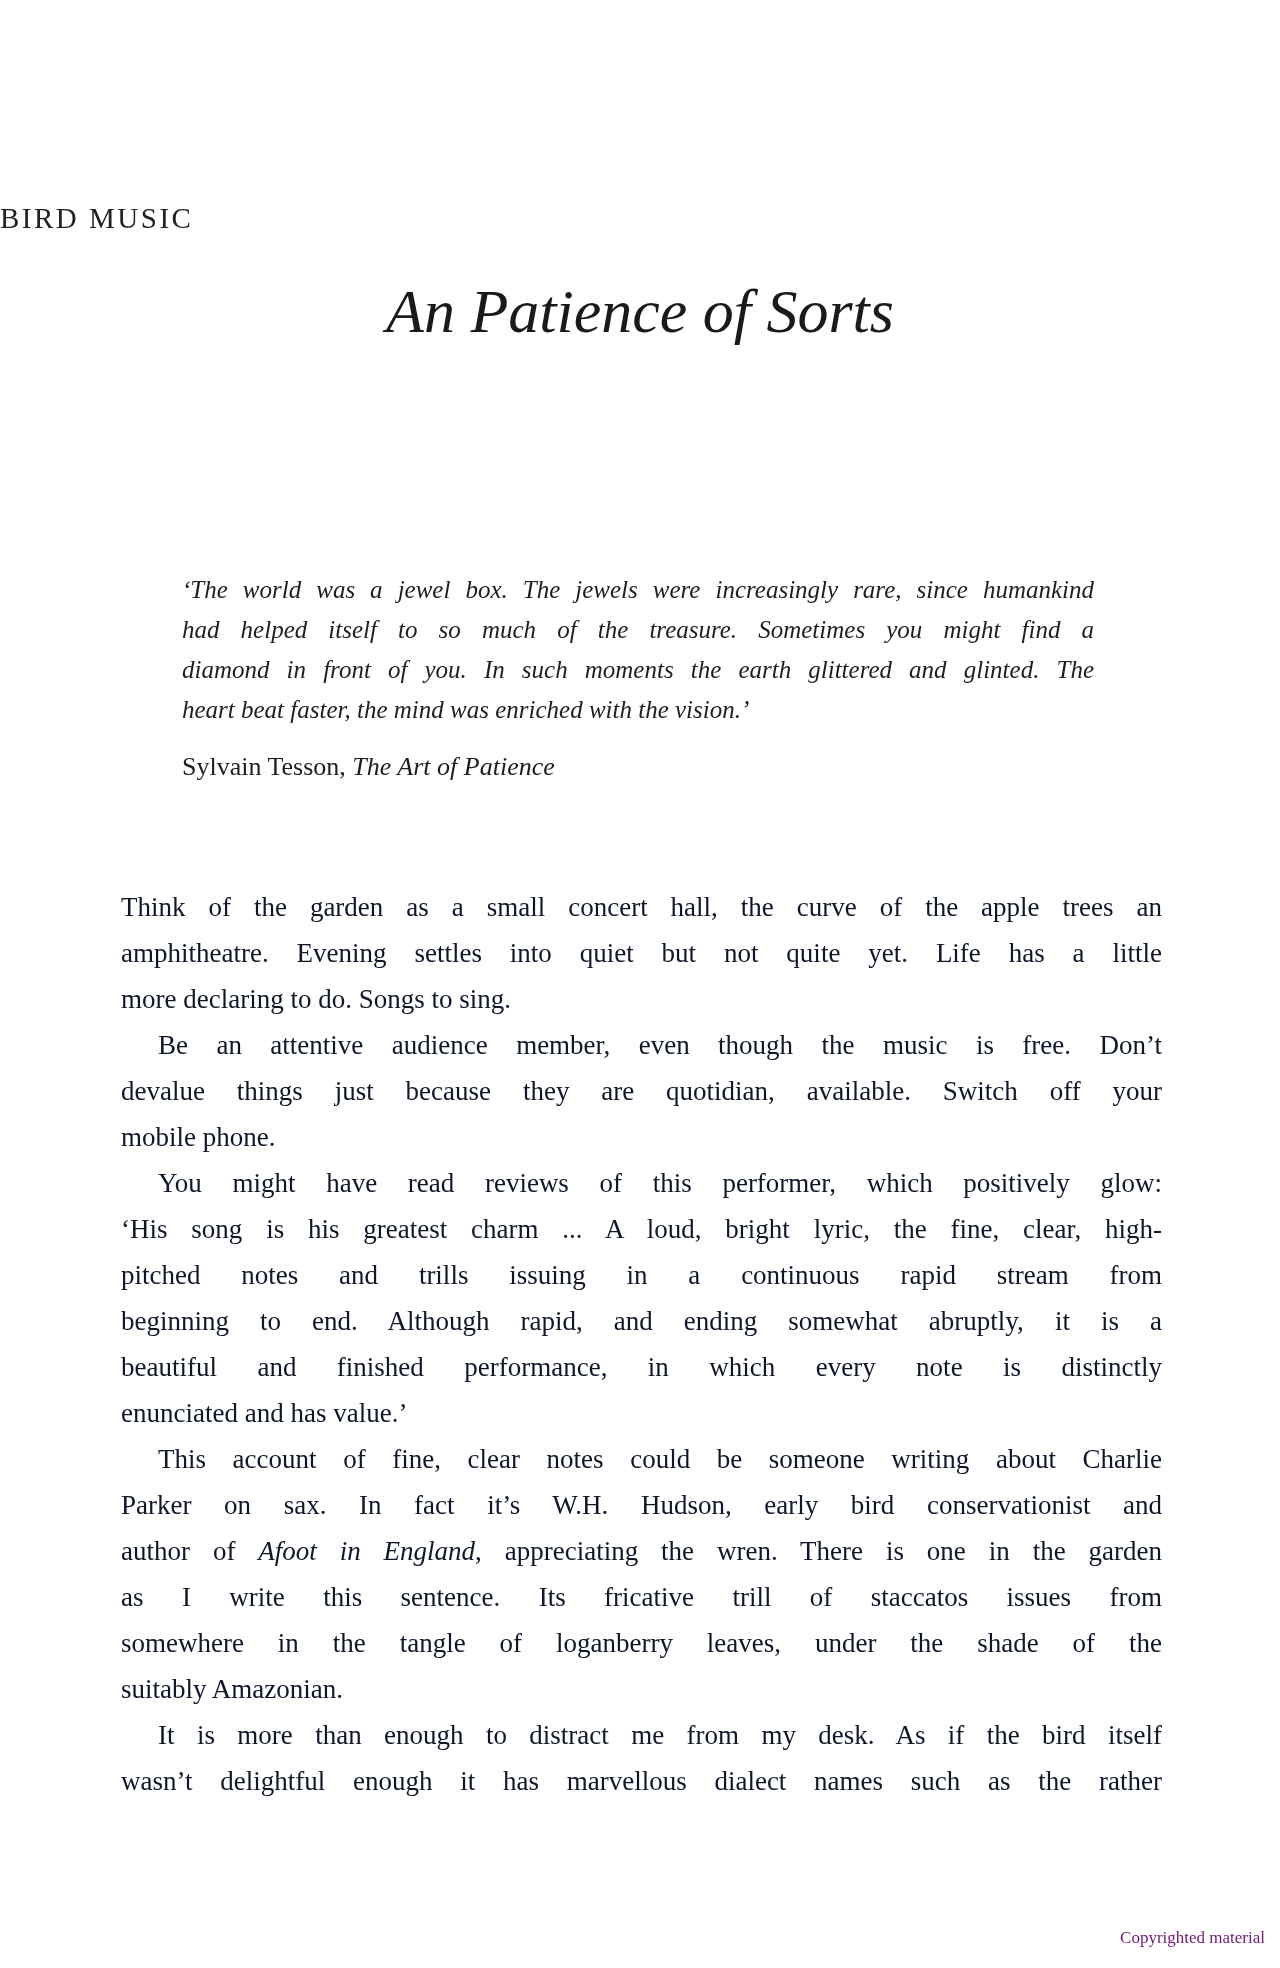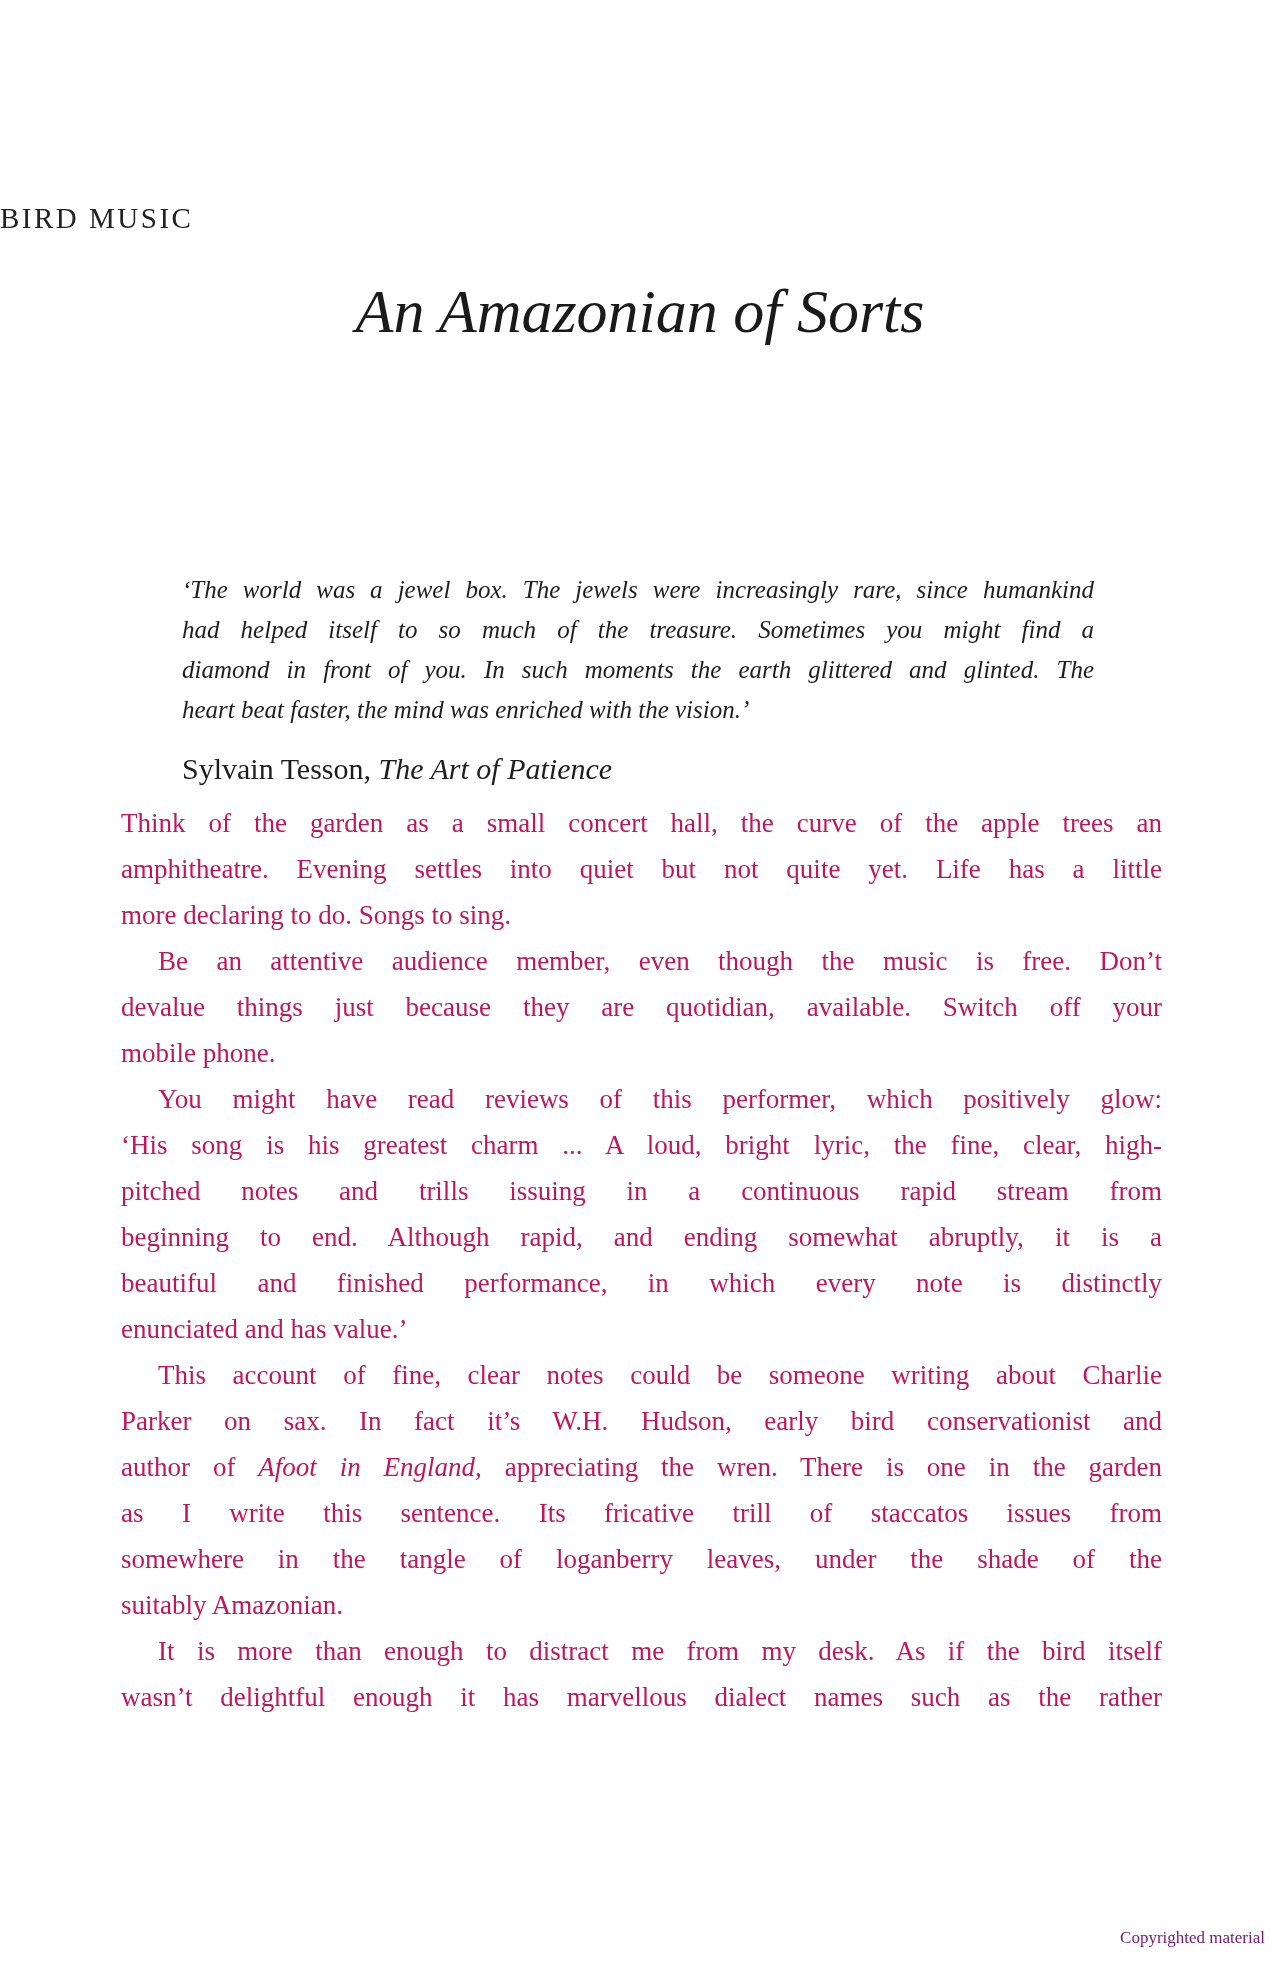--- a/index.html
+++ b/index.html
@@ -33,52 +33,52 @@
     left: 182px; top: 570px;
     width: 912px;
     font-style: italic;
     font-size: 25px;
     line-height: 40px;
     color: #1e1e1e;
   }
   .attribution {
     position: absolute;
     left: 182px; top: 752px;
-    font-size: 30px;
+    font-size: 26px;
     color: #1e1e1e;
   }
   .attribution .work { font-style: italic; }
   .body-text {
     position: absolute;
-    left: 121px; top: 800px;
+    left: 121px; top: 884px;
     width: 1041px;
     font-size: 27px;
     line-height: 46px;
-    color: #be185d;
+    color: #0f172a;
   }
   .line { white-space: normal; }
   .line.just { text-align: justify; text-align-last: justify; }
   .line.indent { text-indent: 37px; }
   .it { font-style: italic; }
   .watermark {
     position: absolute;
     right: 15px; top: 1928px;
     font-family: Liberation Serif, serif;
     font-size: 17px;
     color: #701a75;
   }
 </style>
 </head>
 <body>
 
 <div class="page">
 
   <div class="running-head">BIRD MUSIC</div>
 
-  <div class="chapter-title">An Amazonian of Sorts</div>
+  <div class="chapter-title">An Patience of Sorts</div>
 
   <div class="epigraph">
       <div class="line just">‘The world was a jewel box. The jewels were increasingly rare, since humankind</div>
       <div class="line just">had helped itself to so much of the treasure. Sometimes you might find a</div>
       <div class="line just">diamond in front of you. In such moments the earth glittered and glinted. The</div>
       <div class="line">heart beat faster, the mind was enriched with the vision.’</div>
     </div>
 
   <div class="attribution">
     <span>Sylvain Tesson, </span><span class="work">The Art of Patience</span>

